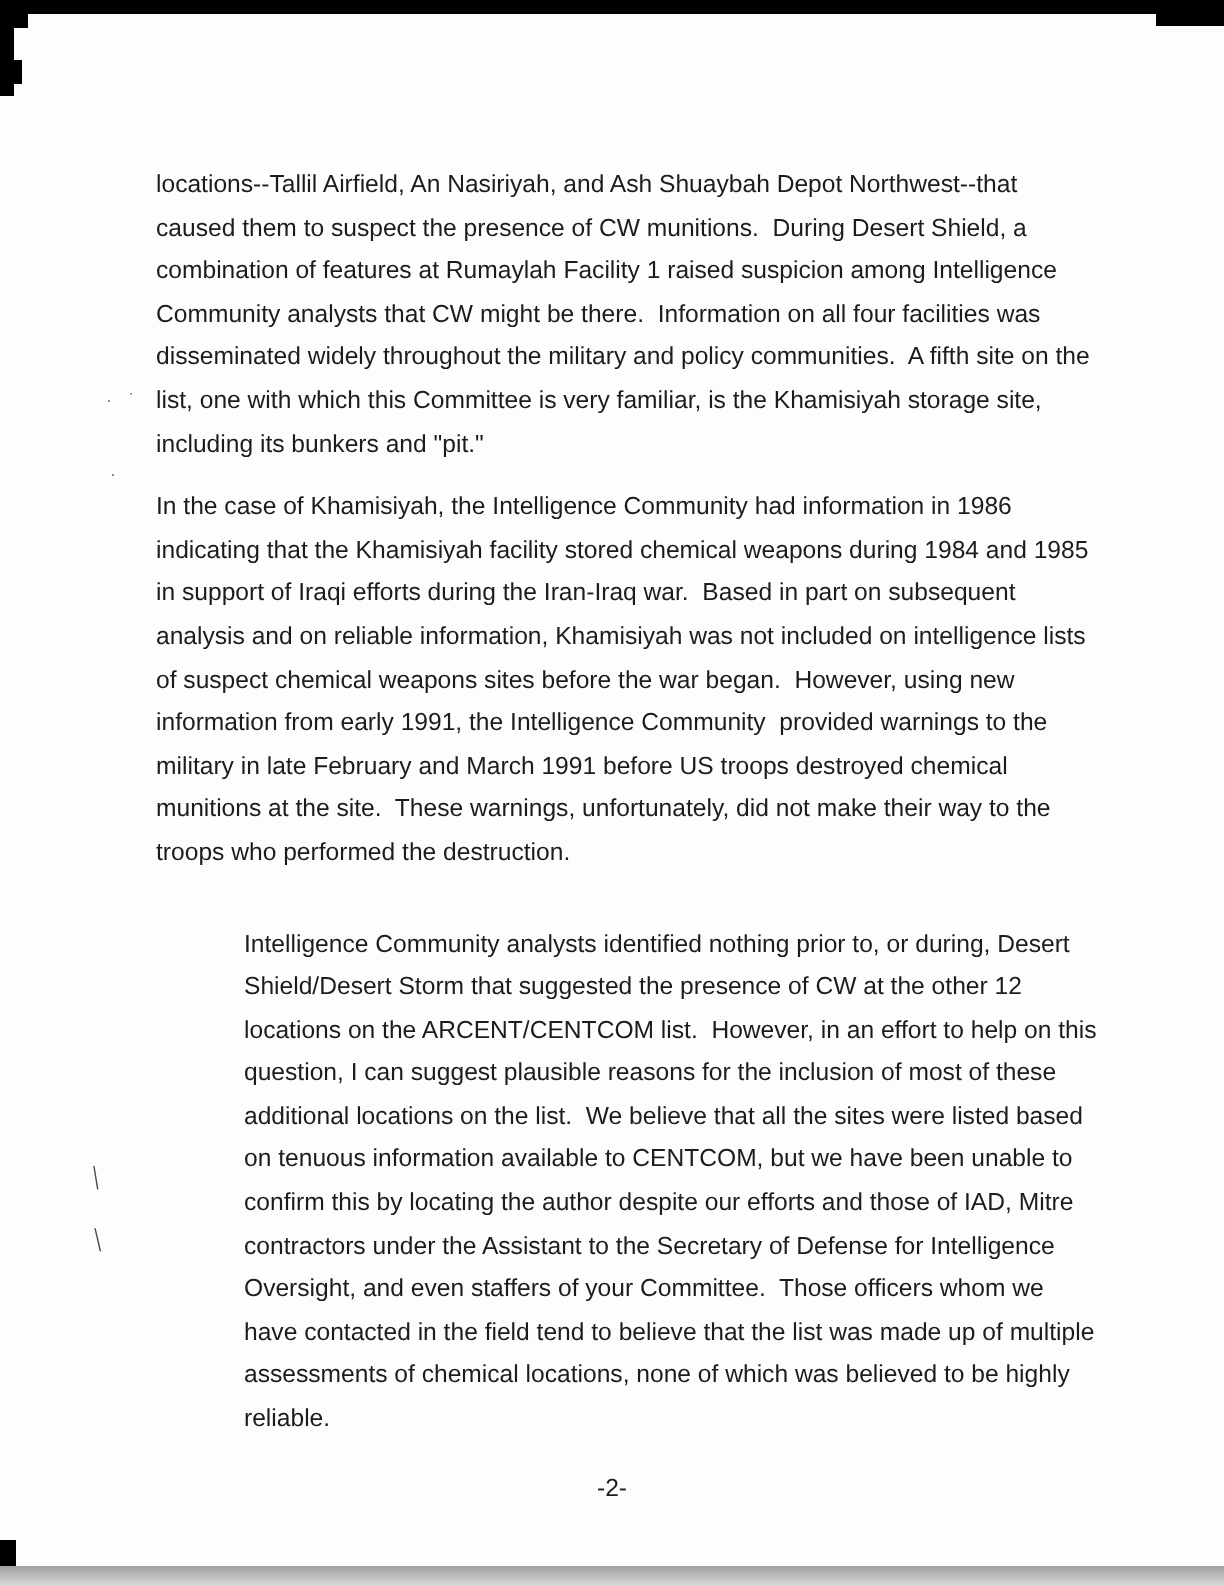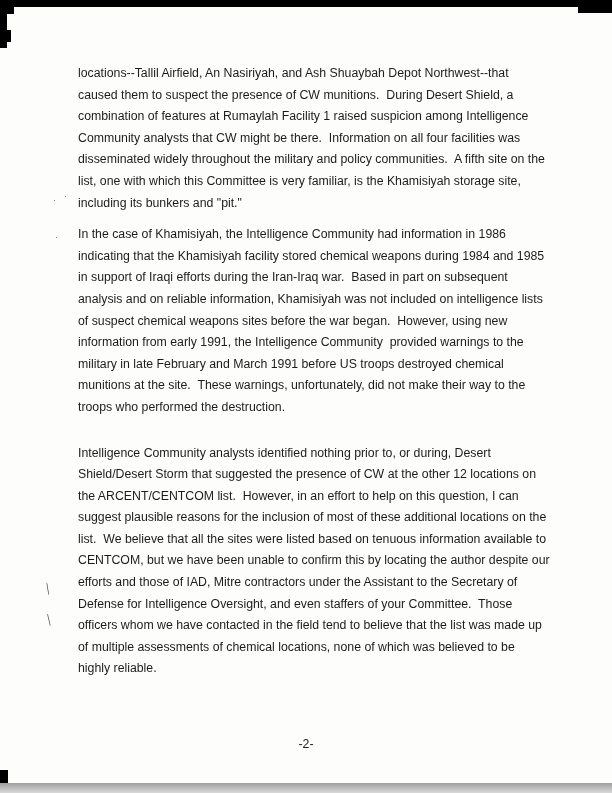--- a/index.html
+++ b/index.html
@@ -35,33 +35,34 @@
   
   .margin-mark { position: absolute; color: #6b6b6b; font-size: 9px; line-height: 9px; }
   .mark-dots-1 { top: 196px; left: 53px; letter-spacing: 3px; }
   .mark-dots-2 { top: 233px; left: 55px; }
   .mark-tick-1 { top: 585px; left: 45px; transform: rotate(18deg); color: #4a4a4a; }
   .mark-tick-2 { top: 616px; left: 46px; transform: rotate(14deg); color: #4a4a4a; }
 
   
   .text-block {
     position: absolute;
-    top: 63px;
+    top: 82px;
     left: 78px;
     width: 472px;
     font-size: 12.3px;
     line-height: 21.6px;
     text-align: left;
   }
   .text-block p {
     margin: 0 0 10px 0;
     white-space: pre-wrap;
   }
   .text-block p.para-3 {
     margin-top: 24px;
+    margin-left: 44px;
   }
 
   .page-number {
     position: absolute;
     top: 737px;
     left: 0;
     width: 612px;
     text-align: center;
     font-size: 12.3px;
     color: #1c1c1c;

